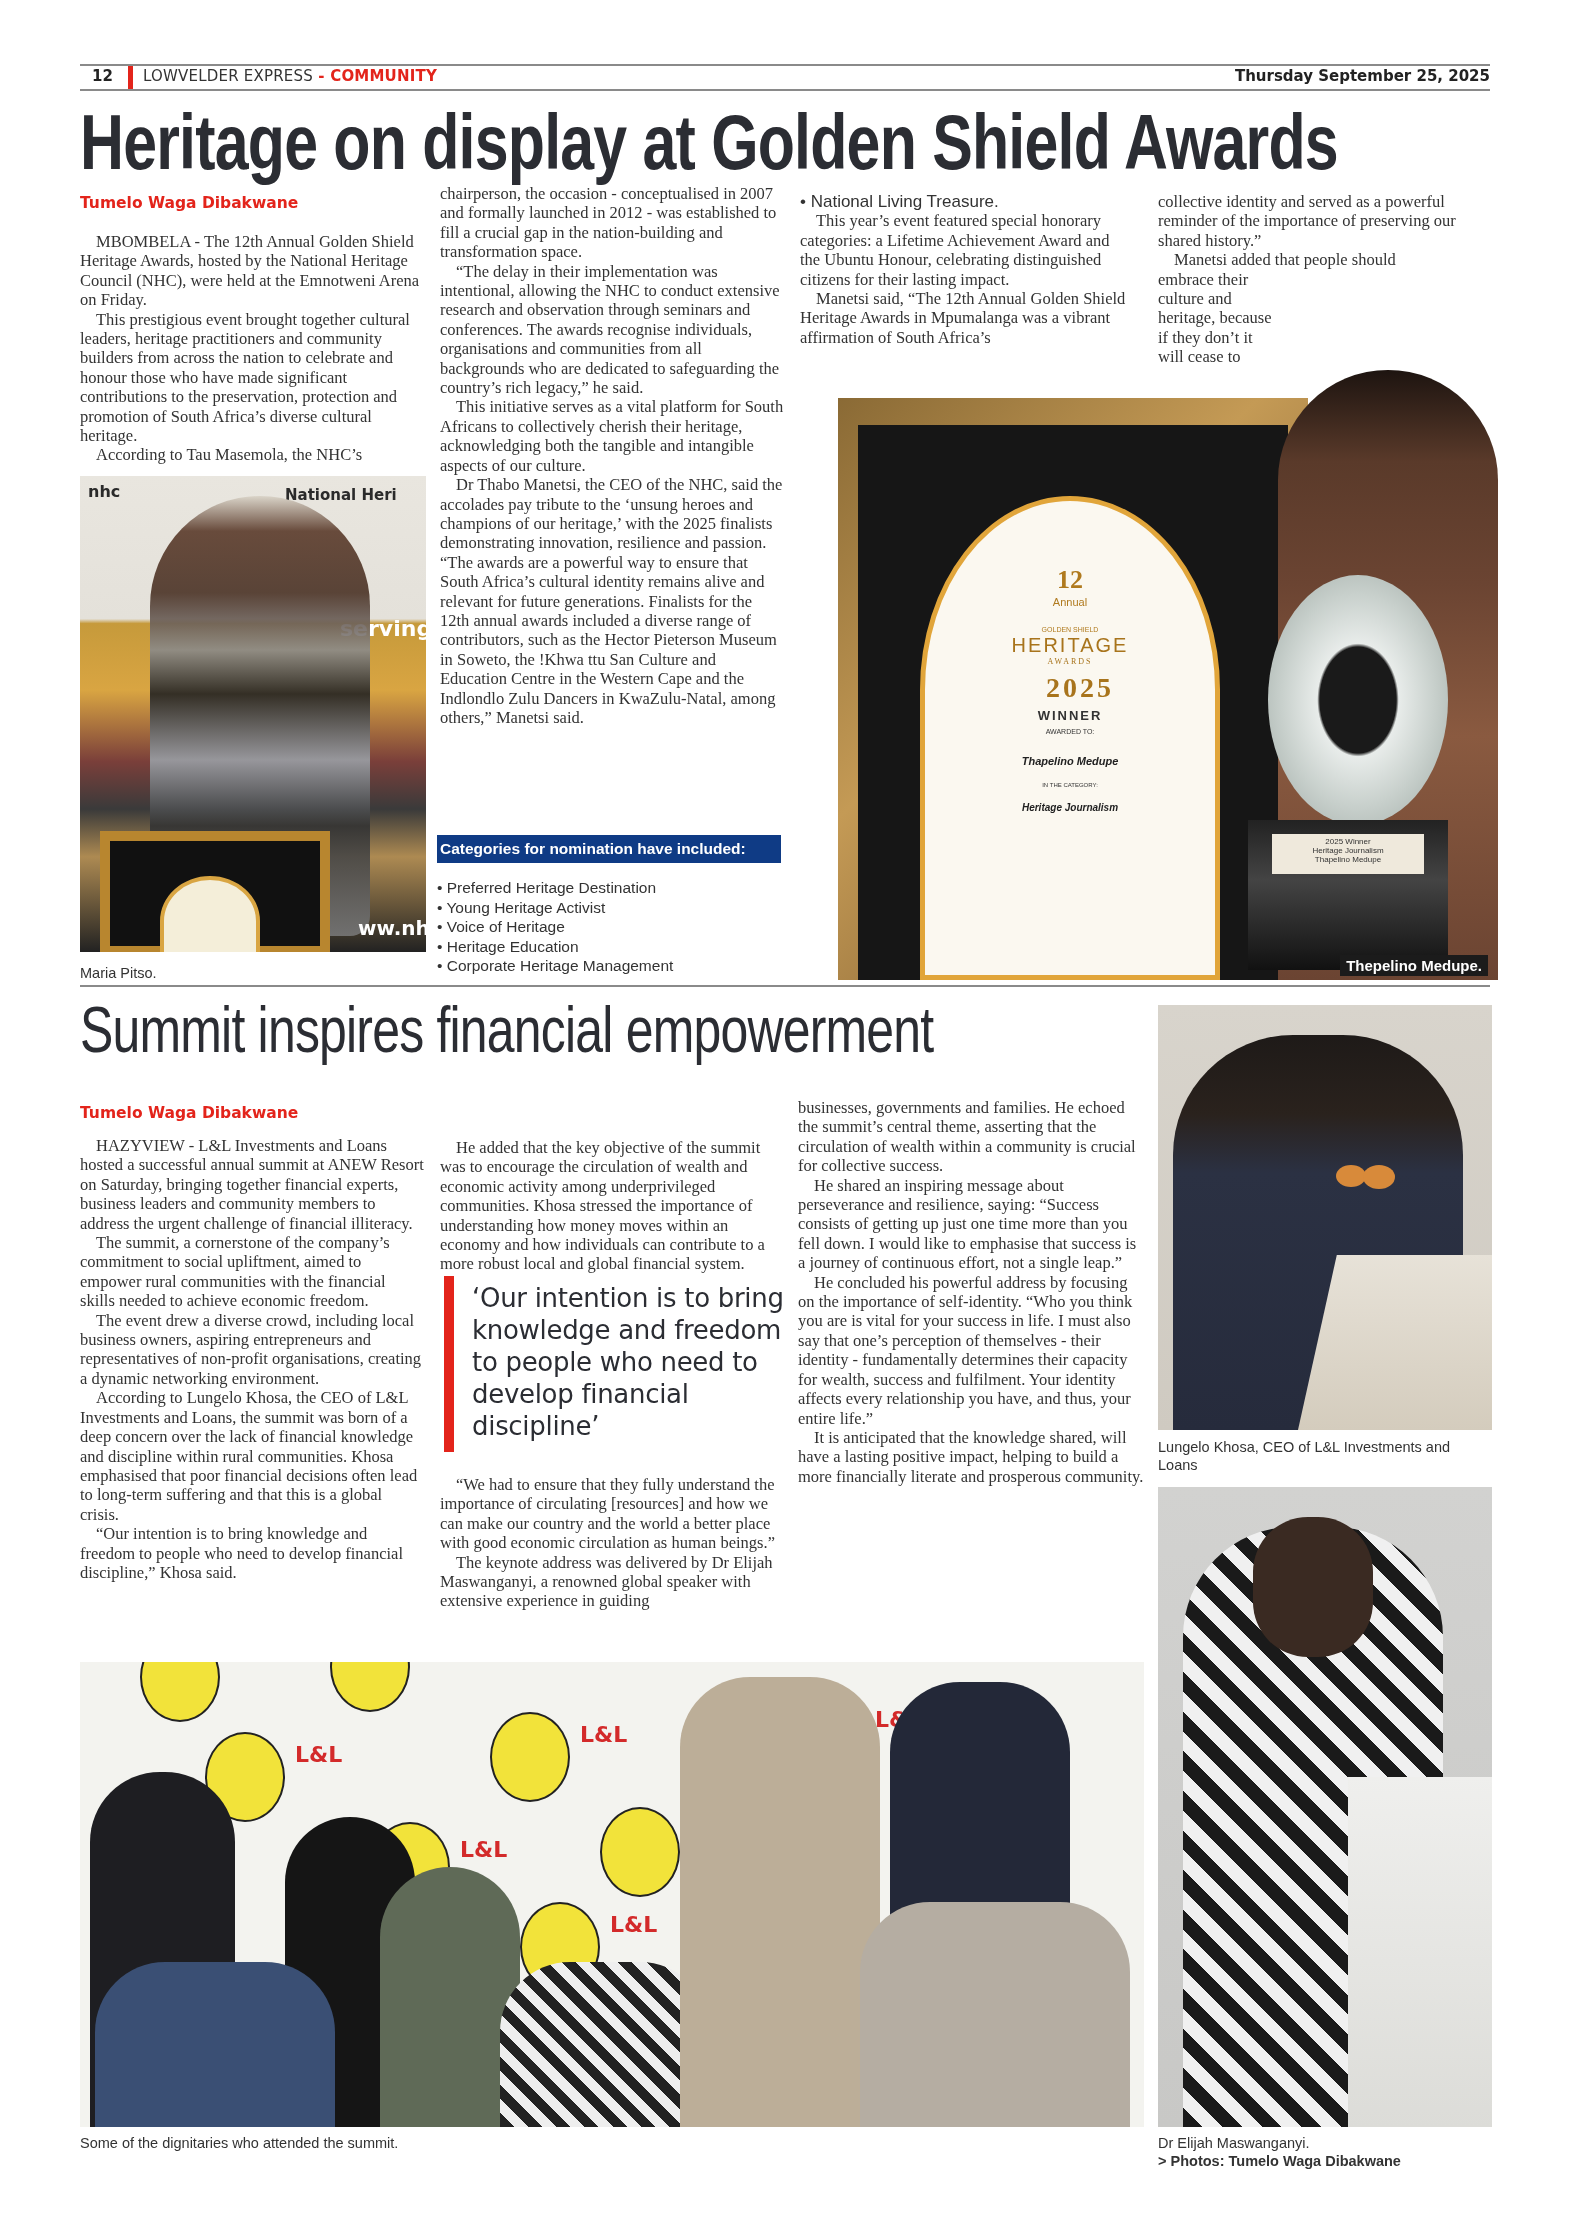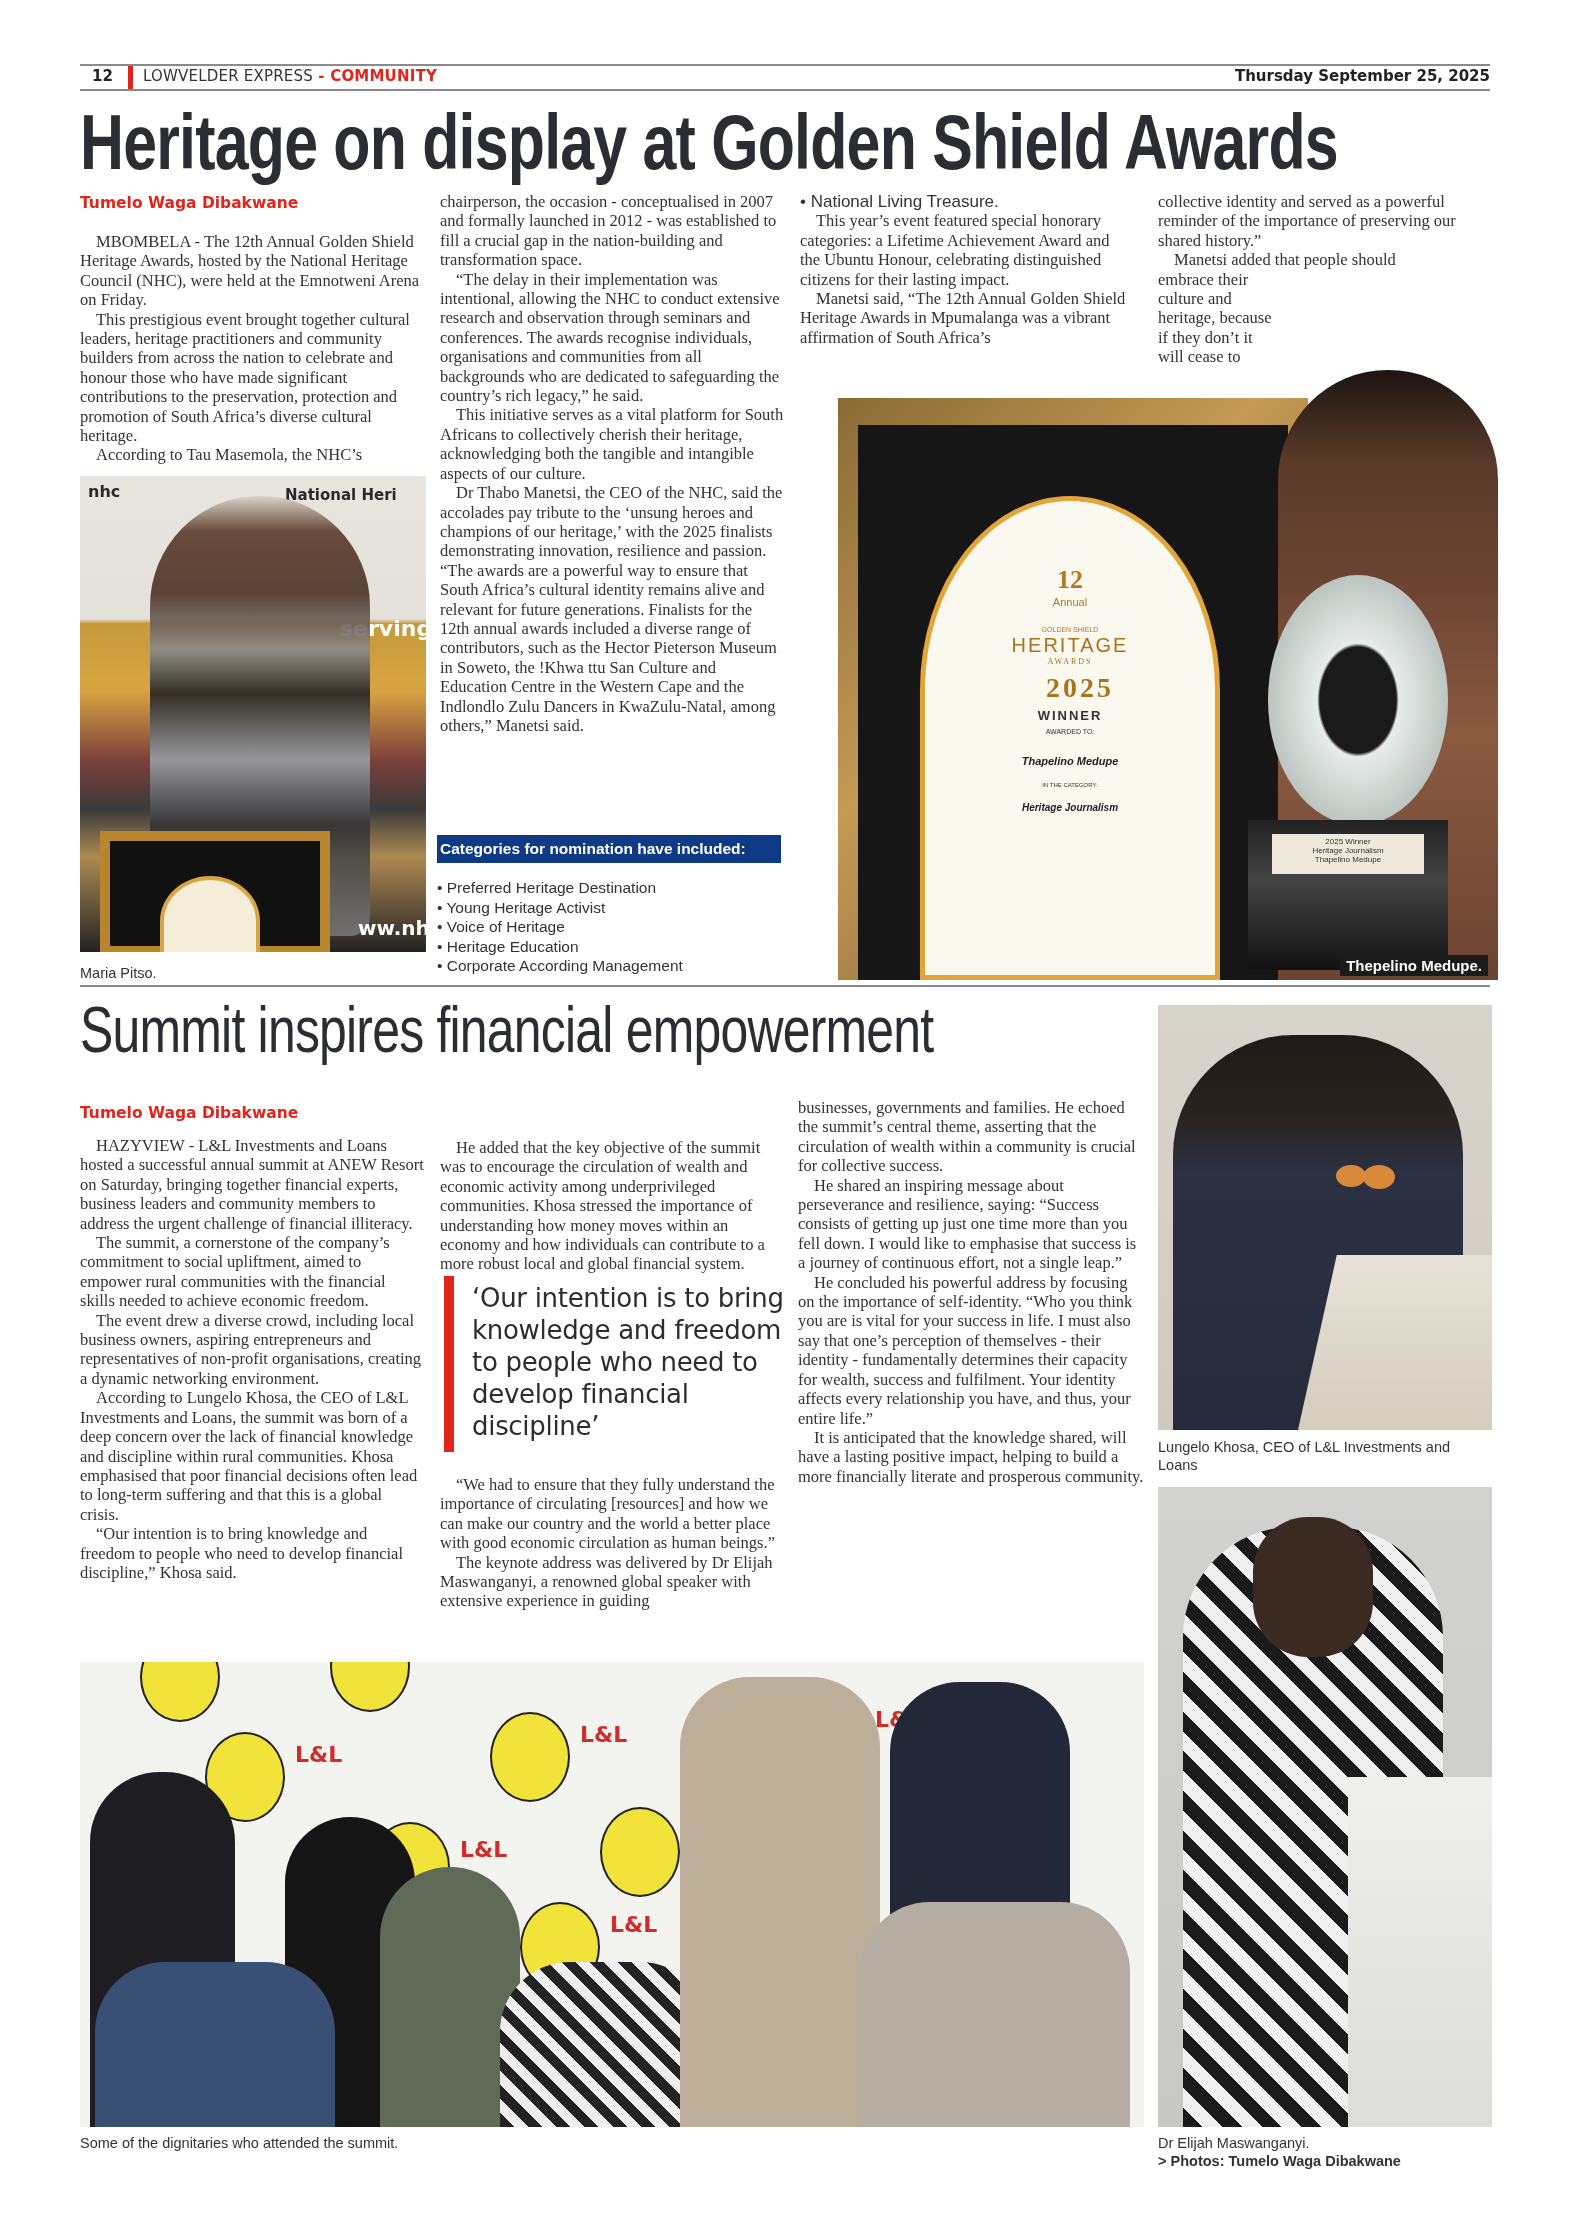--- a/index.html
+++ b/index.html
@@ -93,34 +93,34 @@
   <div class="logo" style="left:8px; top:6px;">nhc</div>
   <div class="logo" style="left:205px; top:10px; font-size:15px;">National Heri</div>
   <div class="logo" style="left:260px; top:140px; color:#fff; font-size:22px;">serving</div>
   <div class="figure"></div>
   <div class="frame"></div>
   <div class="shield"></div>
   <div class="logo" style="left:250px; top:440px; color:#fff; font-size:20px;padding-left:28px;">ww.nhc.</div>
 </div>
 <div class="abs caption" style="left:80px; top:964px;">Maria Pitso.</div>
 
-<div class="abs body-text" style="left:440px; top:192px; width:344px;">
+<div class="abs body-text" style="left:440px; top:184px; width:344px;">
   <p class="noind">chairperson, the occasion - conceptualised in 2007 and formally launched in 2012 - was established to fill a crucial gap in the nation-building and transformation space.</p>
   <p>“The delay in their implementation was intentional, allowing the NHC to conduct extensive research and observation through seminars and conferences. The awards recognise individuals, organisations and communities from all backgrounds who are dedicated to safeguarding the country’s rich legacy,” he said.</p>
   <p>This initiative serves as a vital platform for South Africans to collectively cherish their heritage, acknowledging both the tangible and intangible aspects of our culture.</p>
   <p>Dr Thabo Manetsi, the CEO of the NHC, said the accolades pay tribute to the ‘unsung heroes and champions of our heritage,’ with the 2025 finalists demonstrating innovation, resilience and passion. “The awards are a powerful way to ensure that South Africa’s cultural identity remains alive and relevant for future generations. Finalists for the 12th annual awards included a diverse range of contributors, such as the Hector Pieterson Museum in Soweto, the !Khwa ttu San Culture and Education Centre in the Western Cape and the Indlondlo Zulu Dancers in KwaZulu-Natal, among others,” Manetsi said.</p>
 </div>
 
 <div class="abs cat-head">Categories for nomination have included:</div>
 <div class="abs cat-list">
   <div>• Preferred Heritage Destination</div>
   <div>• Young Heritage Activist</div>
   <div>• Voice of Heritage</div>
   <div>• Heritage Education</div>
-  <div>• Corporate According Management</div>
+  <div>• Corporate Heritage Management</div>
 </div>
 
 <div class="abs body-text" style="left:800px; top:192px; width:330px; font-family:'Liberation Sans Narrow','Liberation Serif',serif;">
   <p class="noind" style="font-family:'Liberation Sans',sans-serif; font-size:17px;">• National Living Treasure.</p>
   <p>This year’s event featured special honorary categories: a Lifetime Achievement Award and the Ubuntu Honour, celebrating distinguished citizens for their lasting impact.</p>
   <p>Manetsi said, “The 12th Annual Golden Shield Heritage Awards in Mpumalanga was a vibrant affirmation of South Africa’s</p>
 </div>
 
 <div class="abs body-text" style="left:1158px; top:192px; width:330px;">
   <p class="noind">collective identity and served as a powerful reminder of the importance of preserving our shared history.”</p>

